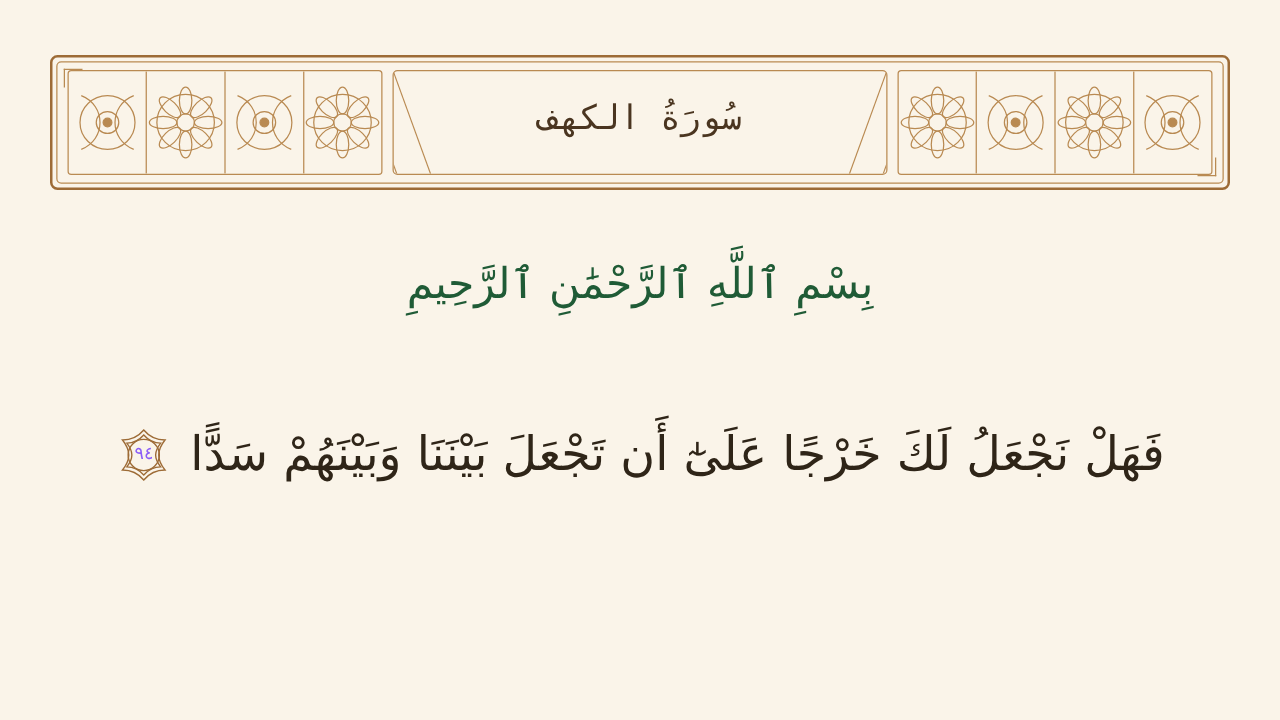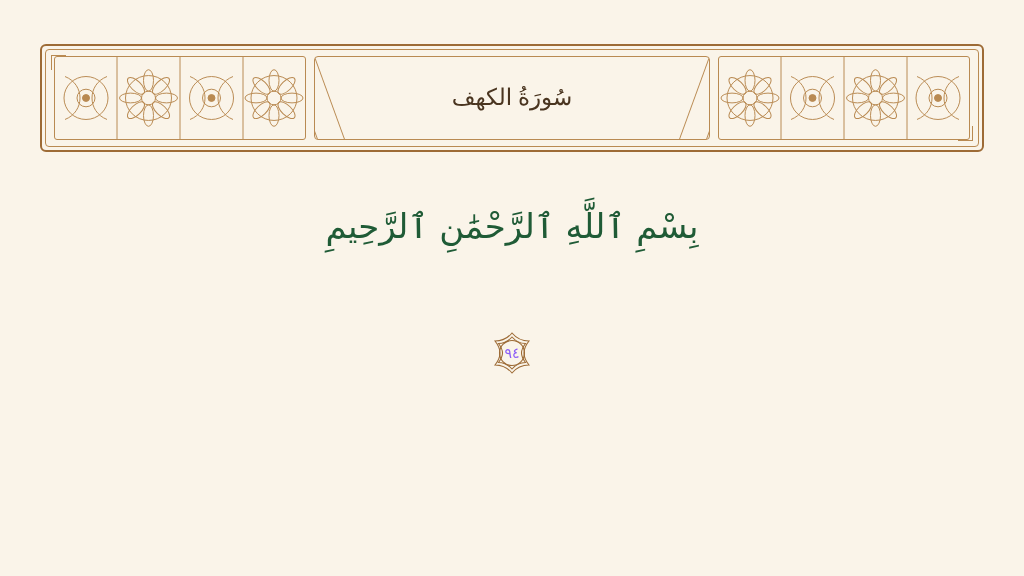--- a/index.html
+++ b/index.html
@@ -83,22 +83,22 @@
     transform: skewX(20deg);
   }
   .panel.center::before { left: -13px; }
   .panel.center::after  { right: -13px; transform: skewX(-20deg); }
 
   .title-text {
     position: absolute;
     left: 0; right: 0; top: 50%;
     transform: translateY(-50%);
     text-align: center;
-    font-family: Liberation Serif, serif;
-    font-size: 23px;
+    font-family: Liberation Mono, monospace;
+    font-size: 27px;
     color: #4a3520;
     direction: rtl;
     letter-spacing: 0px;
     line-height: 1.1;
   }
 
   
   .orn-svg { display: block; width: 100%; height: 100%; }
 
   
@@ -260,20 +260,21 @@
         <path d="M240 20 C220 28 220 56 240 64"></path>
       </g>
     </svg>
   </div>
 </div>
 
 <div class="basmala">بِسْمِ ٱللَّهِ ٱلرَّحْمَٰنِ ٱلرَّحِيمِ</div>
 
 <div class="ayah-block">
   <div class="ayah-line second">
+    <span>فَهَلْ نَجْعَلُ لَكَ خَرْجًا عَلَىٰٓ أَن تَجْعَلَ بَيْنَنَا وَبَيْنَهُمْ سَدًّا</span>
     <span class="ayah-marker">
       <svg width="46" height="46" viewBox="0 0 46 46">
         <g fill="none" stroke="#9d6b36" stroke-width="1.1">
           <circle cx="23" cy="23" r="12.5"></circle>
           <path d="M23 3 C28 9 33 11 40 11 C36 16 35 19 35 23 C35 27 36 30 40 35
                    C33 35 28 37 23 43 C18 37 13 35 6 35 C10 30 11 27 11 23
                    C11 19 10 16 6 11 C13 11 18 9 23 3 Z"></path>
           <path d="M23 7 C27 11.5 31 13.5 36.5 13.5 C33.5 17.5 32.5 20 32.5 23
                    C32.5 26 33.5 28.5 36.5 32.5 C31 32.5 27 34.5 23 39
                    C19 34.5 15 32.5 9.5 32.5 C12.5 28.5 13.5 26 13.5 23

